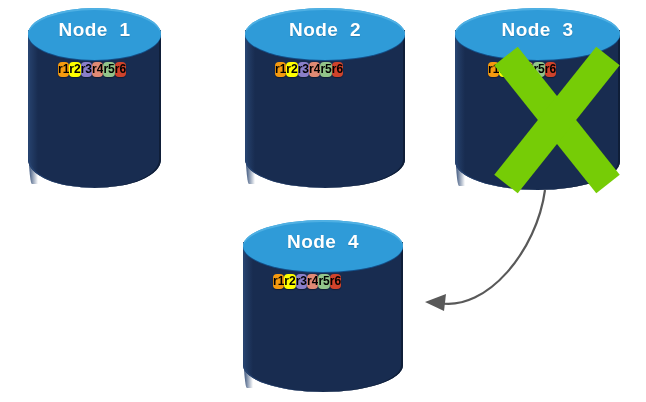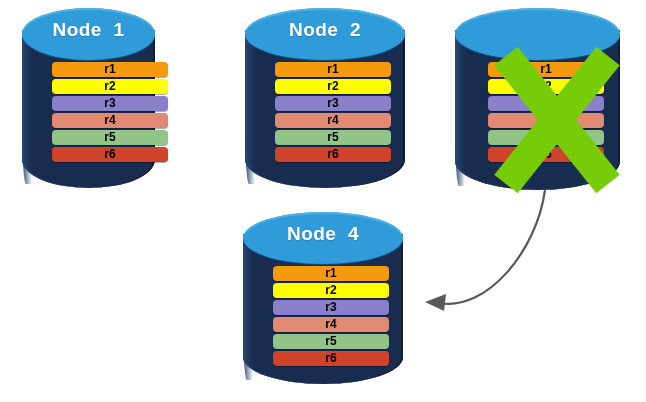--- a/index.html
+++ b/index.html
@@ -68,22 +68,21 @@
     font-size: 19px;
     letter-spacing: 0.5px;
     white-space: pre;
     text-shadow: 0 1px 1px rgba(0,0,0,0.18);
   }
 
   
   .records {
     position: absolute;
     display: flex;
-    flex-direction: column;
-    justify-content: flex-end;
+    flex-direction: row;
   }
   .record {
     height: 15px;
     margin-bottom: 2px;
     border-radius: 4px;
     color: #000000;
     font-weight: bold;
     font-size: 12px;
     line-height: 15px;
     text-align: center;
@@ -104,21 +103,21 @@
     top: 0;
     width: 646px;
     height: 402px;
     pointer-events: none;
   }
 </style>
 </head>
 <body>
 
 <div id="canvas">
-    <div class="node" style="left: 22px; top: 8px; width: 133px; height: 180px;">
+    <div class="node" style="left: 28px; top: 8px; width: 133px; height: 180px;">
       <div class="cyl-body"></div>
       <div class="cyl-shade-left"></div>
       <div class="cyl-top"></div>
       <div class="cyl-title">Node  1</div>
       <div class="records" style="left: 30px; top: 54px; width: 116px;">
         <div class="record" style="background: rgb(245, 154, 15);">r1</div>
         <div class="record" style="background: rgb(255, 255, 0);">r2</div>
         <div class="record" style="background: rgb(138, 127, 201);">r3</div>
         <div class="record" style="background: rgb(224, 138, 116);">r4</div>
         <div class="record" style="background: rgb(146, 196, 138);">r5</div>
@@ -136,30 +135,31 @@
         <div class="record" style="background: rgb(138, 127, 201);">r3</div>
         <div class="record" style="background: rgb(224, 138, 116);">r4</div>
         <div class="record" style="background: rgb(146, 196, 138);">r5</div>
         <div class="record" style="background: rgb(208, 67, 43);">r6</div>
       </div>
     </div>
     <div class="node" style="left: 455px; top: 8px; width: 165px; height: 182px;">
       <div class="cyl-body"></div>
       <div class="cyl-shade-left"></div>
       <div class="cyl-top"></div>
+      <div class="cyl-title">Node  3</div>
       <div class="records" style="left: 33px; top: 54px; width: 116px;">
         <div class="record" style="background: rgb(245, 154, 15);">r1</div>
         <div class="record" style="background: rgb(255, 255, 0);">r2</div>
         <div class="record" style="background: rgb(138, 127, 201);">r3</div>
         <div class="record" style="background: rgb(224, 138, 116);">r4</div>
         <div class="record" style="background: rgb(146, 196, 138);">r5</div>
         <div class="record" style="background: rgb(208, 67, 43);">r6</div>
       </div>
     </div>
-    <div class="node" style="left: 243px; top: 212px; width: 160px; height: 172px;">
+    <div class="node" style="left: 243px; top: 220px; width: 160px; height: 172px;">
       <div class="cyl-body"></div>
       <div class="cyl-shade-left"></div>
       <div class="cyl-top"></div>
       <div class="cyl-title">Node  4</div>
       <div class="records" style="left: 30px; top: 54px; width: 116px;">
         <div class="record" style="background: rgb(245, 154, 15);">r1</div>
         <div class="record" style="background: rgb(255, 255, 0);">r2</div>
         <div class="record" style="background: rgb(138, 127, 201);">r3</div>
         <div class="record" style="background: rgb(224, 138, 116);">r4</div>
         <div class="record" style="background: rgb(146, 196, 138);">r5</div>

